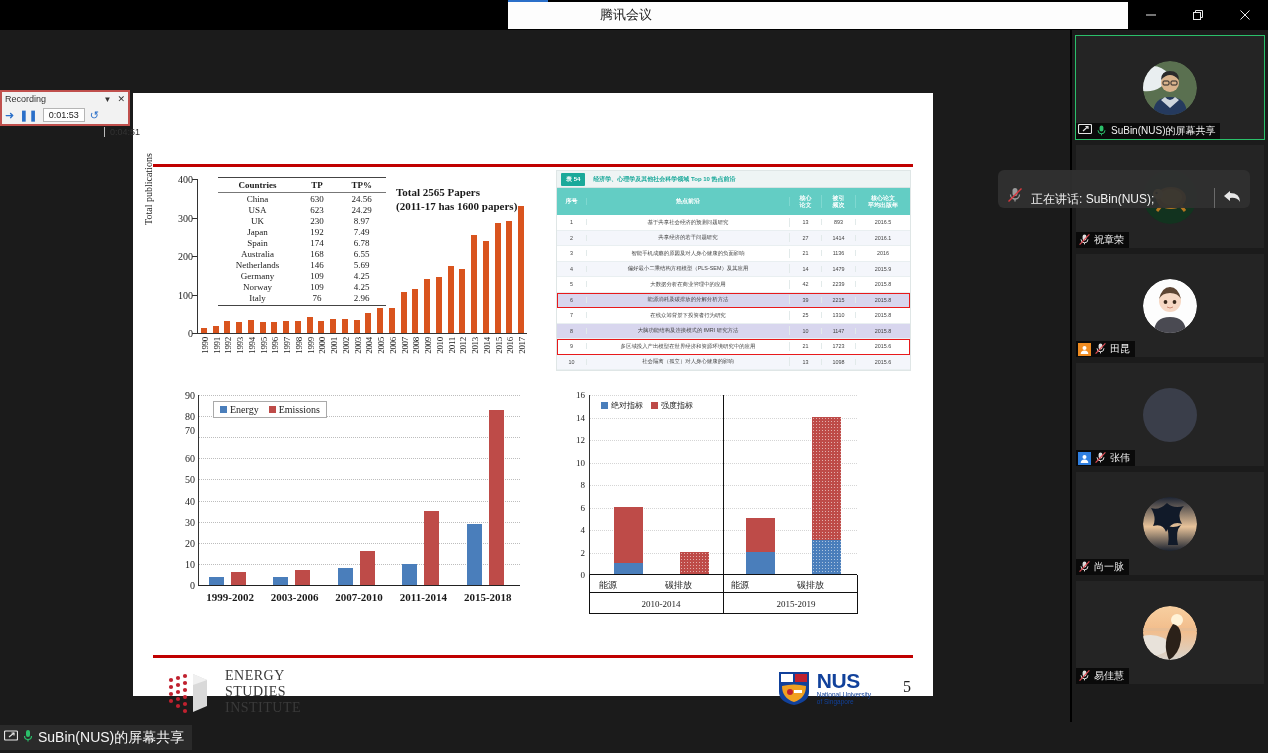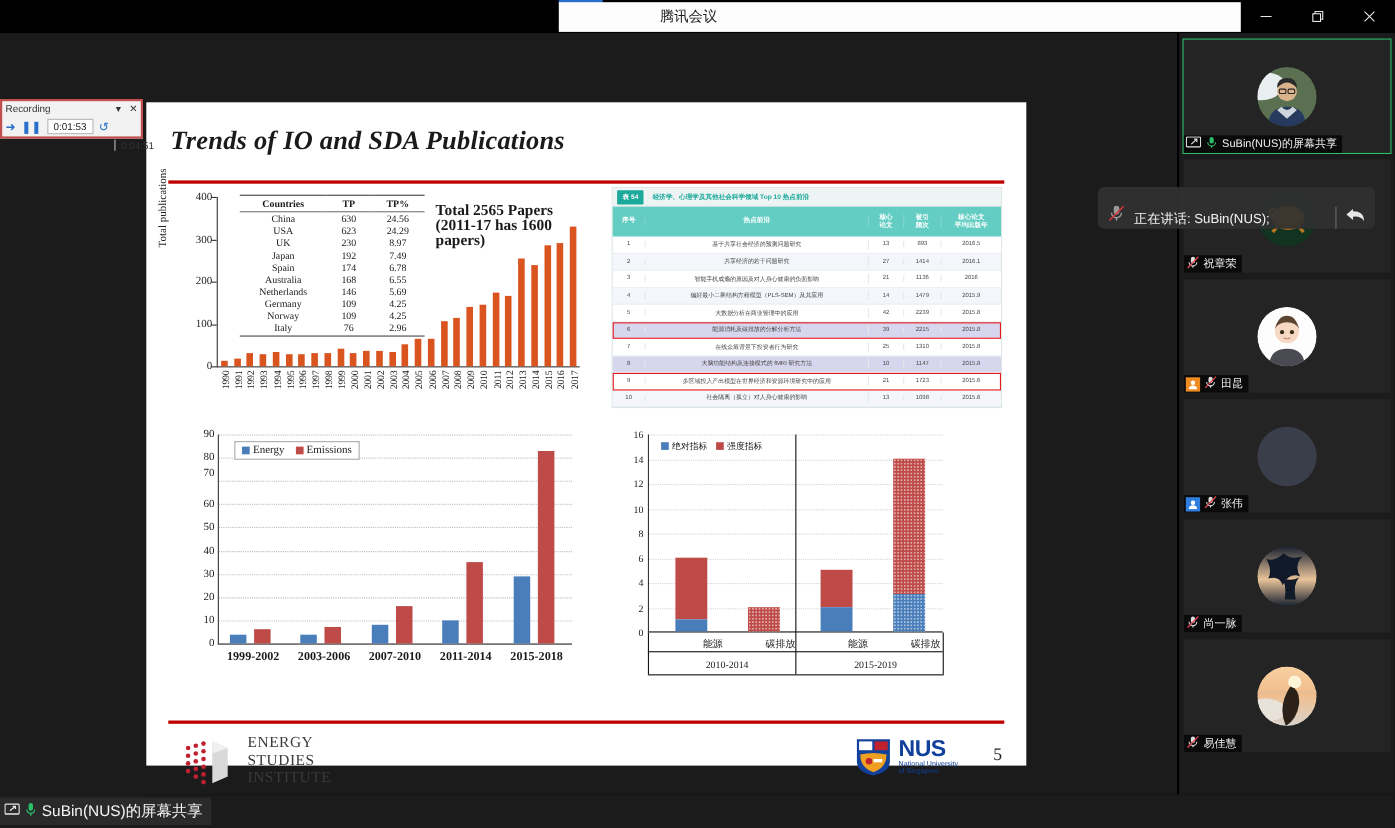--- a/index.html
+++ b/index.html
@@ -93,21 +93,21 @@
   }
   .ctable td { padding:0.5px 0; text-align:center; font-size:9px; }
   .ctable tr:last-child td { border-bottom:1.4px solid #444; padding-bottom:2px; }
   .ctable .c-name { text-align:center; width:47%; }
   .ctable .c-tp   { text-align:center; width:24%; }
   .ctable .c-pct  { text-align:center; width:29%; }
 
   .total-note {
     position:absolute; left:245px; top:12px;
     font-family:"Liberation Serif", serif; font-weight:bold;
-    font-size:14px; color:#1a1a1a; line-height:14px;
+    font-size:11px; color:#1a1a1a; line-height:14px;
   }
 
   
   .cn-table {
     position:absolute; left:423px; top:77px; width:355px;
     font-size:5.4px; color:#444;
     border:1px solid #dfe6e6;
   }
   .cn-caption {
     display:flex; align-items:center; height:17px; background:#eef4f4;
@@ -187,21 +187,21 @@
     background-image: radial-gradient(circle, rgba(255,255,255,.55) 0.7px, transparent 0.8px);
     background-size:3px 3px; }
   .br-seg.int-h  { background:#be4b48;
     background-image: radial-gradient(circle, rgba(255,255,255,.55) 0.7px, transparent 0.8px);
     background-size:3px 3px; }
   .br-legend {
     position:absolute; left:50px; top:11px;
     display:flex; gap:8px; align-items:center;
   }
   .br-xlab {
-    position:absolute; top:190px; text-align:right;
+    position:absolute; top:190px; text-align:left;
     font-size:9px; color:#1a1a1a;
   }
   .br-glab {
     position:absolute; top:210px; text-align:center;
     font-family:"Liberation Serif", serif; font-size:9px; color:#1a1a1a;padding-left:10px;
   }
   .br-divider { position:absolute; left:172px; top:6px; width:1px; height:218px; background:#111; }
   .br-gline   { position:absolute; left:38px; top:203px; width:268px; height:1px; background:#111; }
   .br-left-edge { position:absolute; left:38px; top:186px; width:1px; height:38px; background:#111; }
   .br-right-edge{ position:absolute; left:306px; top:186px; width:1px; height:38px; background:#111; }
@@ -320,21 +320,20 @@
           <line x1="10.5" y1="1.5" x2="1.5" y2="10.5" stroke="#e8e8e8" stroke-width="1"></line>
         </svg>
       </div>
     </div>
   </div>
 
   <div class="share-area">
     <div class="sidebar-left-strip"></div>
 
     <div class="slide">
-      <div class="slide-title">Trends of IO and SDA Publications</div>
       <div class="rule-top"></div>
       <div class="rule-bottom"></div>
 
       <div class="chart-tl">
         <div class="ylabel-tl">Total publications</div>
         <div class="axis-tl-y"></div>
         <div class="axis-tl-x"></div>
         <div id="c1-yticks">
             <div class="ytick-tl" style="position: absolute; left: 12px; top: 160px; width: 30px; text-align: right; right: auto;">0</div>
             <div class="ytick-mark" style="top: 160px;"></div>

